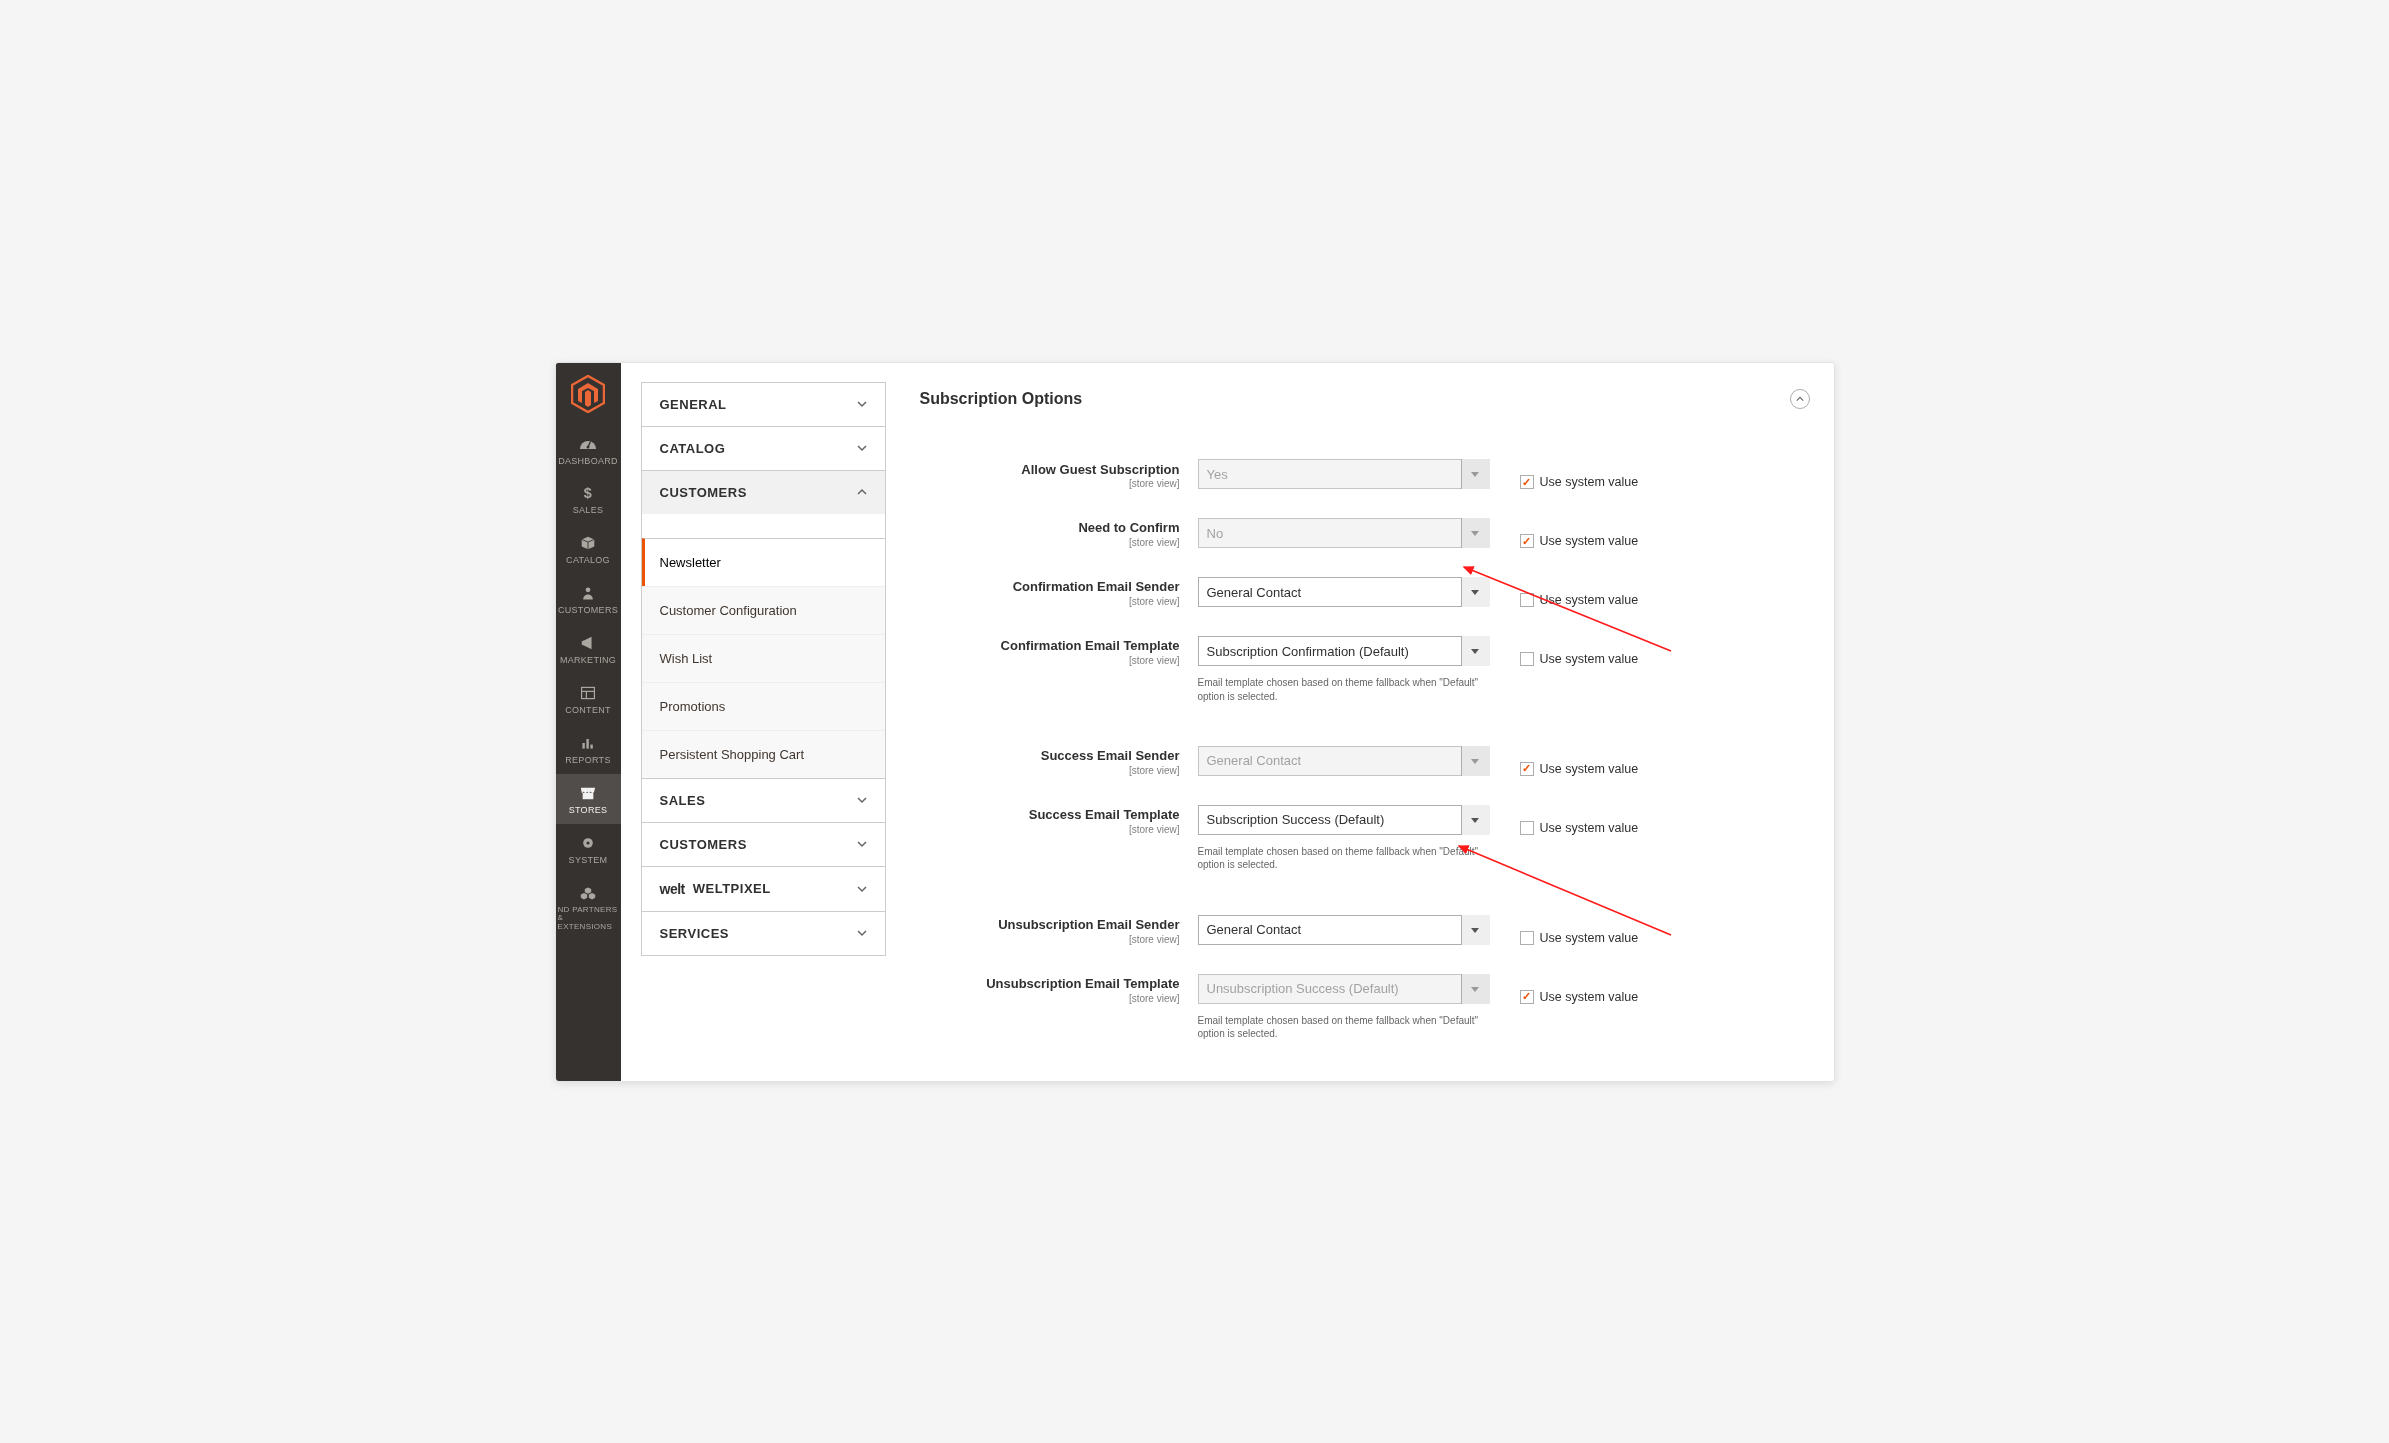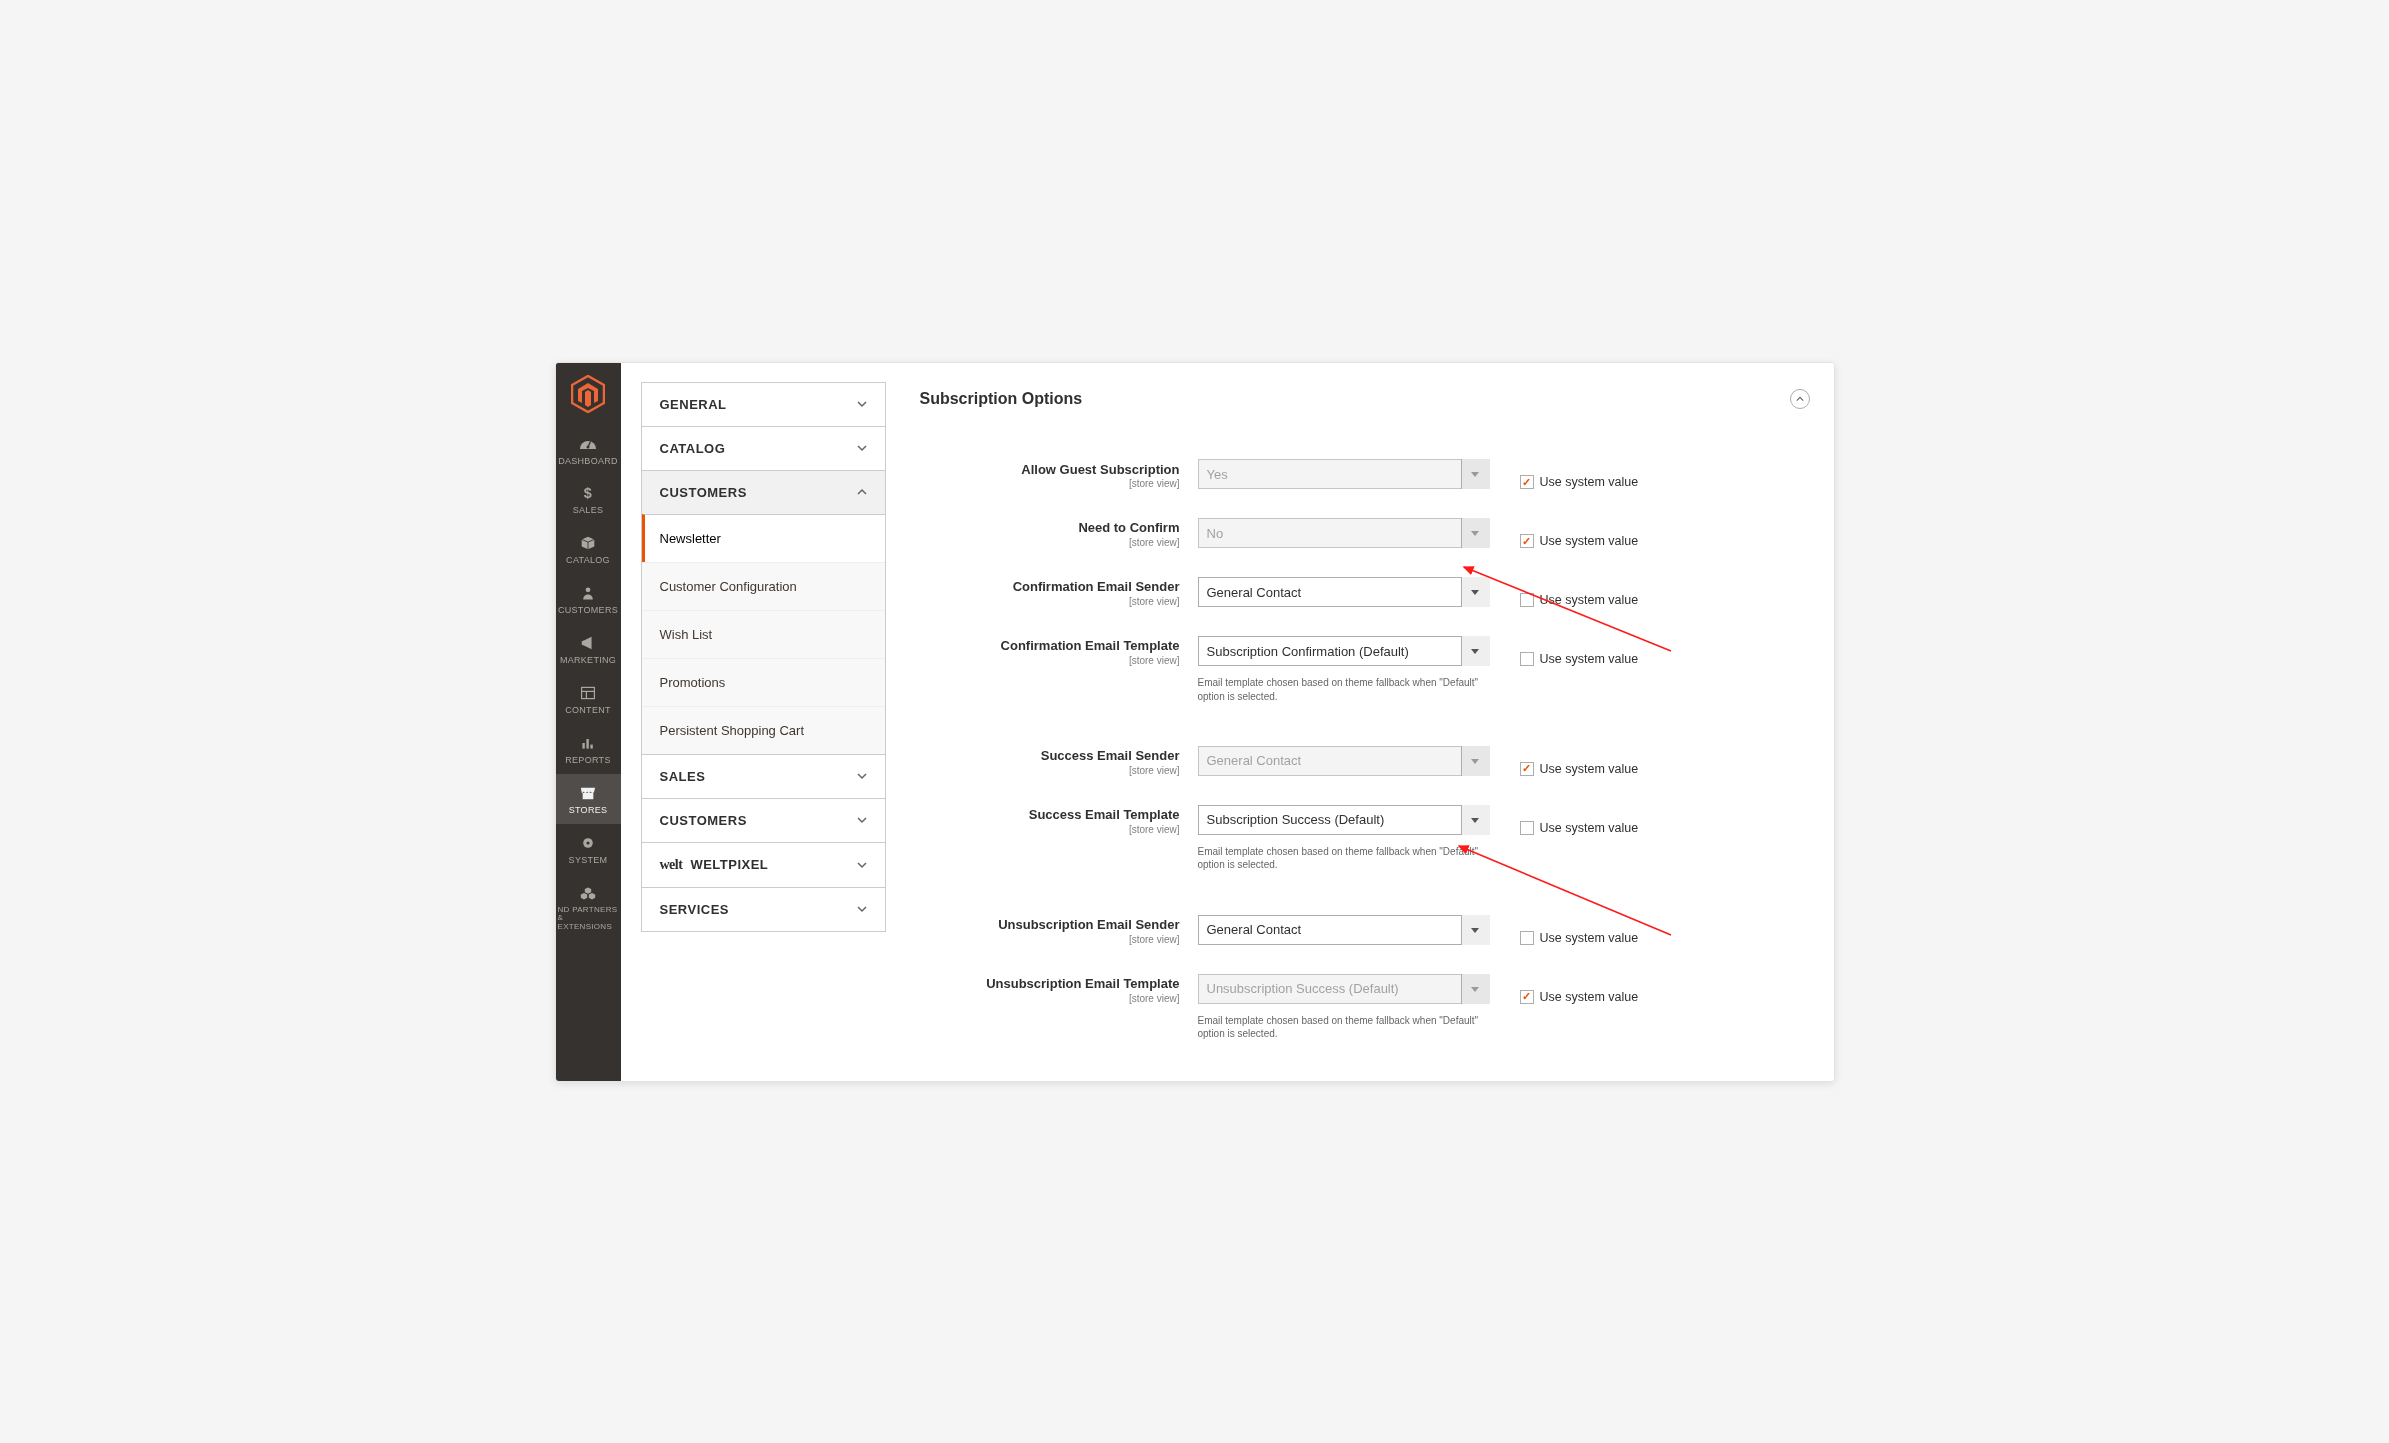--- a/index.html
+++ b/index.html
@@ -20,26 +20,26 @@
 .header { height:62px; background:#f8f8f8; border-bottom:1px solid #e3e3e3; display:flex; align-items:center; padding:0 24px; }
 .header h1 { font-size:24px; color:#41362f; font-weight:400; }
 
 .body { flex:1; display:flex; background:#fff; overflow:hidden; }
 
 
 .configs { width:275px; flex-shrink:0; padding:20px 10px 0 20px; overflow-y:auto; }
 .cfg-tab { border:1px solid #ccc; margin-top:-1px; background:#fff; }
 .cfg-head { display:flex; align-items:center; justify-content:space-between; padding:14px 18px; font-size:13px; font-weight:600; letter-spacing:0.5px; color:#303030; cursor:pointer; }
 .cfg-head.expanded { background:#f1f1f1; }
-.cfg-sub { padding:0; }
+.cfg-sub { padding:0;margin-top:24px; }
 .cfg-subitem { padding:16px 18px 16px 18px; font-size:13px; color:#41362f; cursor:pointer; border-top:1px solid #eee; background:#f8f8f8; }
 .cfg-subitem.first { border-top:1px solid #ccc; }
 .cfg-subitem.active { background:#fff; color:#000; border-left:3px solid #eb5202; padding-left:15px; font-weight:400; }
 .welt-row { display:flex; align-items:center; gap:8px; }
-.welt-logo { font-weight:700; font-size:14px; letter-spacing:-0.5px;font-family:Liberation Serif, serif; }
+.welt-logo { font-weight:700; font-size:14px; letter-spacing:-0.5px; }
 .chev { width:10px; height:10px; }
 
 
 .main { flex:1; padding:20px 24px 0 24px; overflow-y:auto; position:relative; }
 .section-head { display:flex; justify-content:space-between; align-items:center; padding:6px 0 22px 0; }
 .section-head h2 { font-size:16px; font-weight:600; color:#303030; }
 .collapse-btn { width:20px; height:20px; border:1px solid #adadad; border-radius:50%; display:flex; align-items:center; justify-content:center; cursor:pointer; }
 
 .field-row { display:flex; align-items:flex-end; margin-bottom:14px;margin-top:24px; }
 .field-row.with-hint { margin-bottom:6px; }

